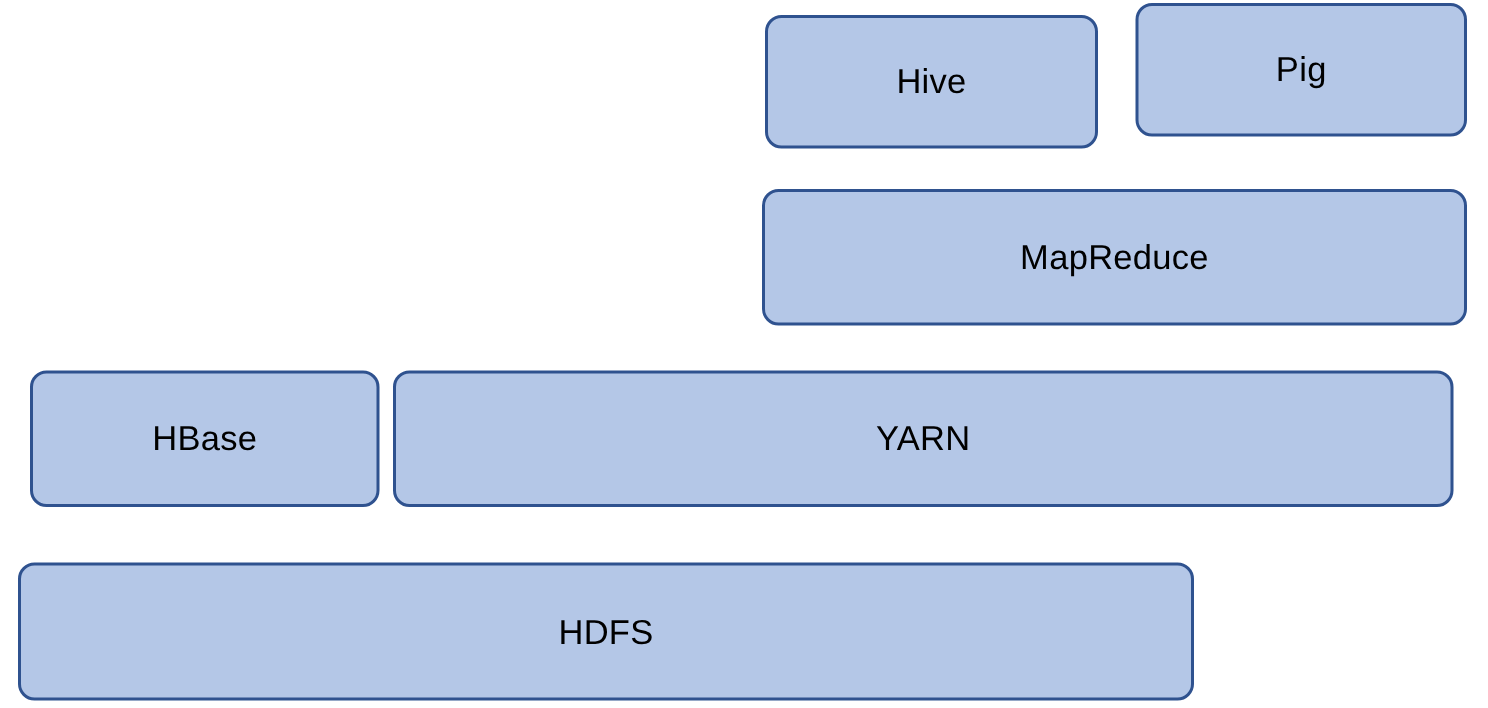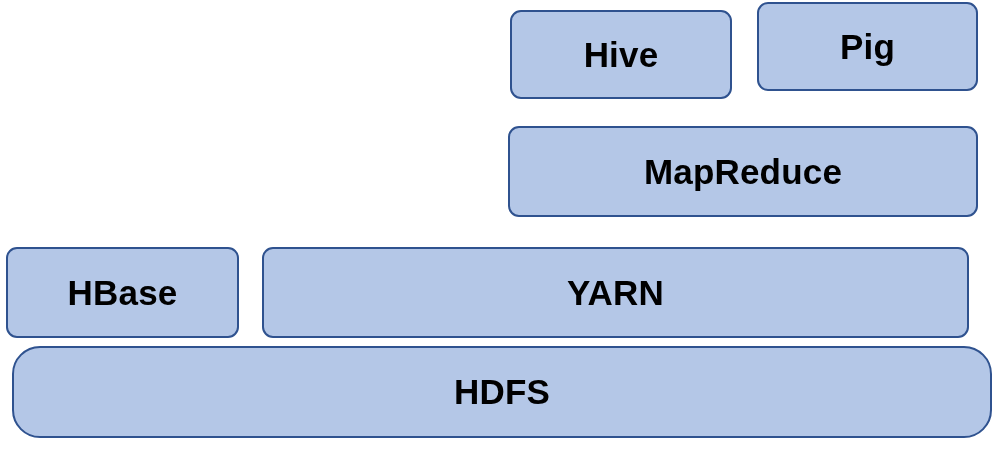--- a/index.html
+++ b/index.html
@@ -25,34 +25,34 @@
     position: absolute;
     border: 2.5px solid var(--box-border);
     border-radius: 11px;
     display: flex;
     align-items: center;
     justify-content: center;
   }
   .box.blue   { background: var(--box-fill-blue); }
   .box.orange { background: var(--box-fill-orange); }
   .box .label {
-    font-weight: bold;
-    font-size: 35px;
+    font-weight: normal;
+    font-size: 23px;
     color: var(--label-text);
     letter-spacing: 0.2px;
     white-space: nowrap;
   }
   
   .box-hive      { left: 510px; top: 10px;  width: 222px; height: 89px; }
   .box-pig       { left: 757px; top: 2px;  width: 221px; height: 89px; }
   .box-spark     { left: 262px; top: 126px; width: 222px; height: 91px; }
   .box-mapreduce { left: 508px; top: 126px; width: 470px; height: 91px; }
-  .box-hbase     { left: 6px;  top: 247px; width: 233px; height: 91px; }
+  .box-hbase     { left: 20px;  top: 247px; width: 233px; height: 91px; }
   .box-yarn      { left: 262px; top: 247px; width: 707px; height: 91px; }
-  .box-hdfs      { left: 12px;  top: 346px; width: 980px; height: 92px; border-radius: 28px; }
+  .box-hdfs      { left: 12px;  top: 375px; width: 784px; height: 92px; }
 </style>
 </head>
 <body>
 
 <div class="canvas">
 
   <div class="box blue box-hive">
     <span class="label">Hive</span>
   </div>
 

